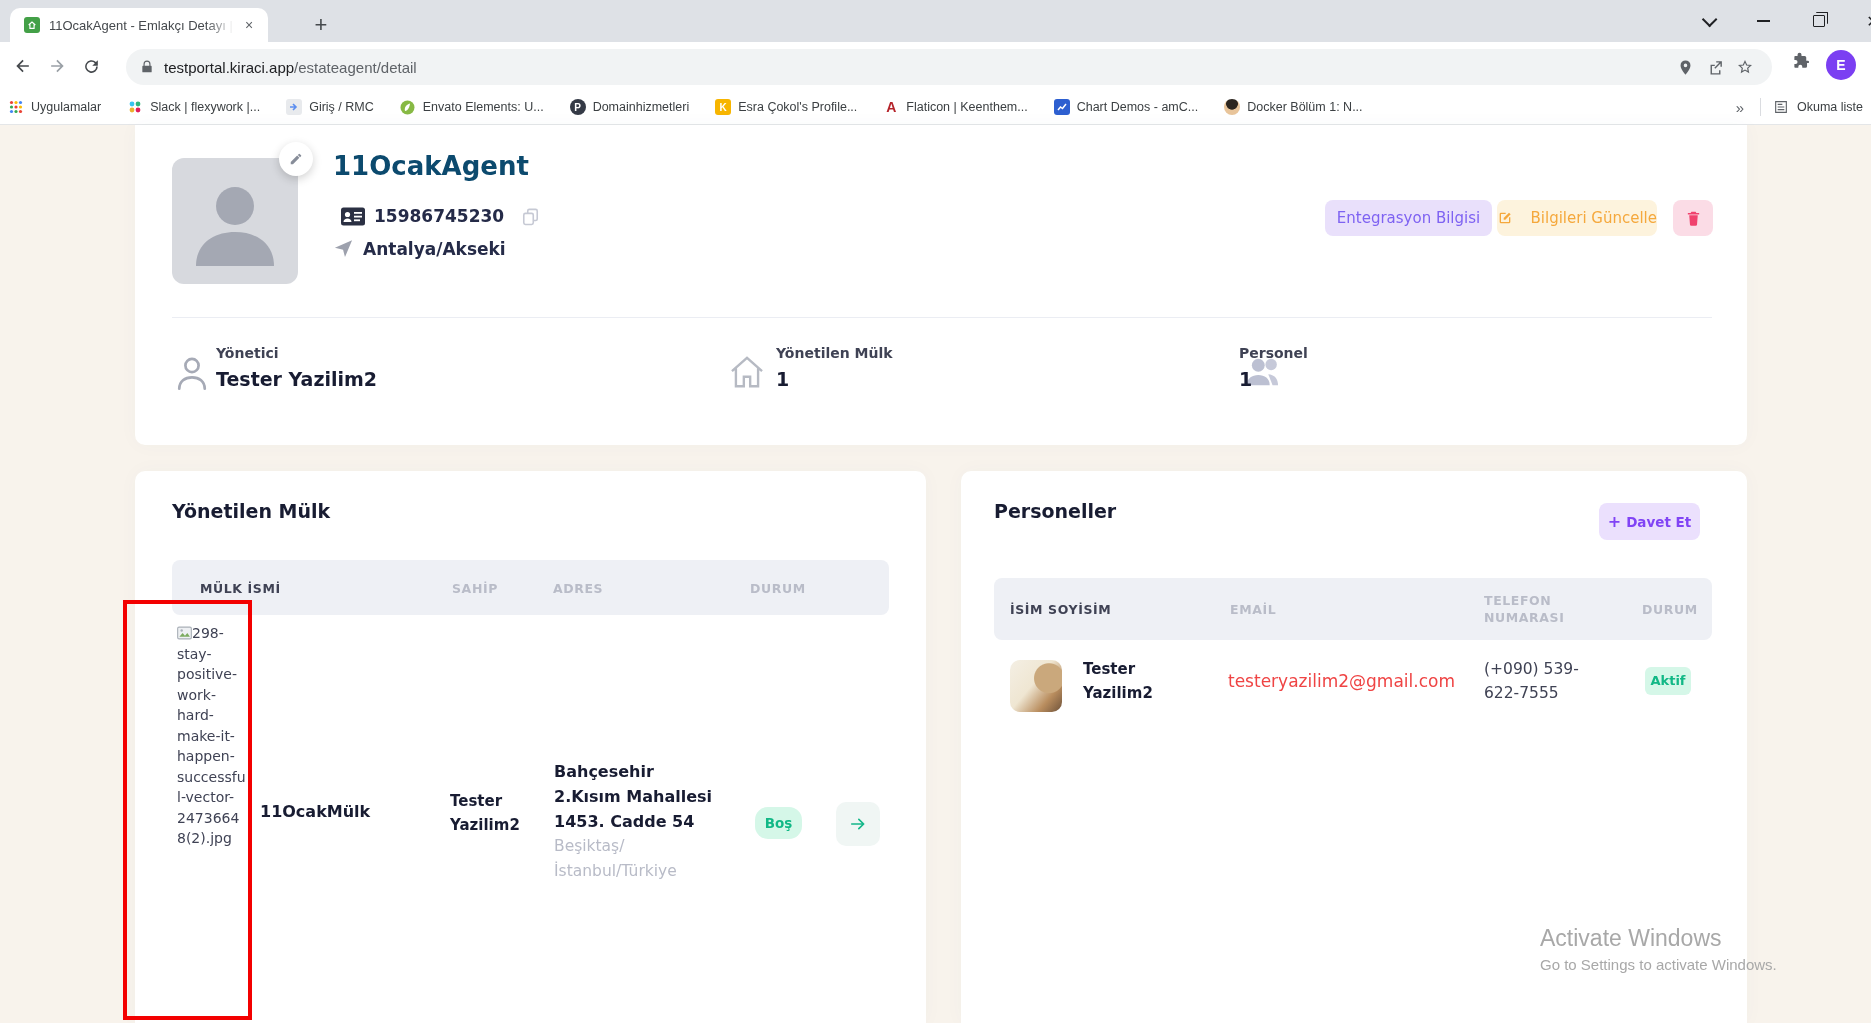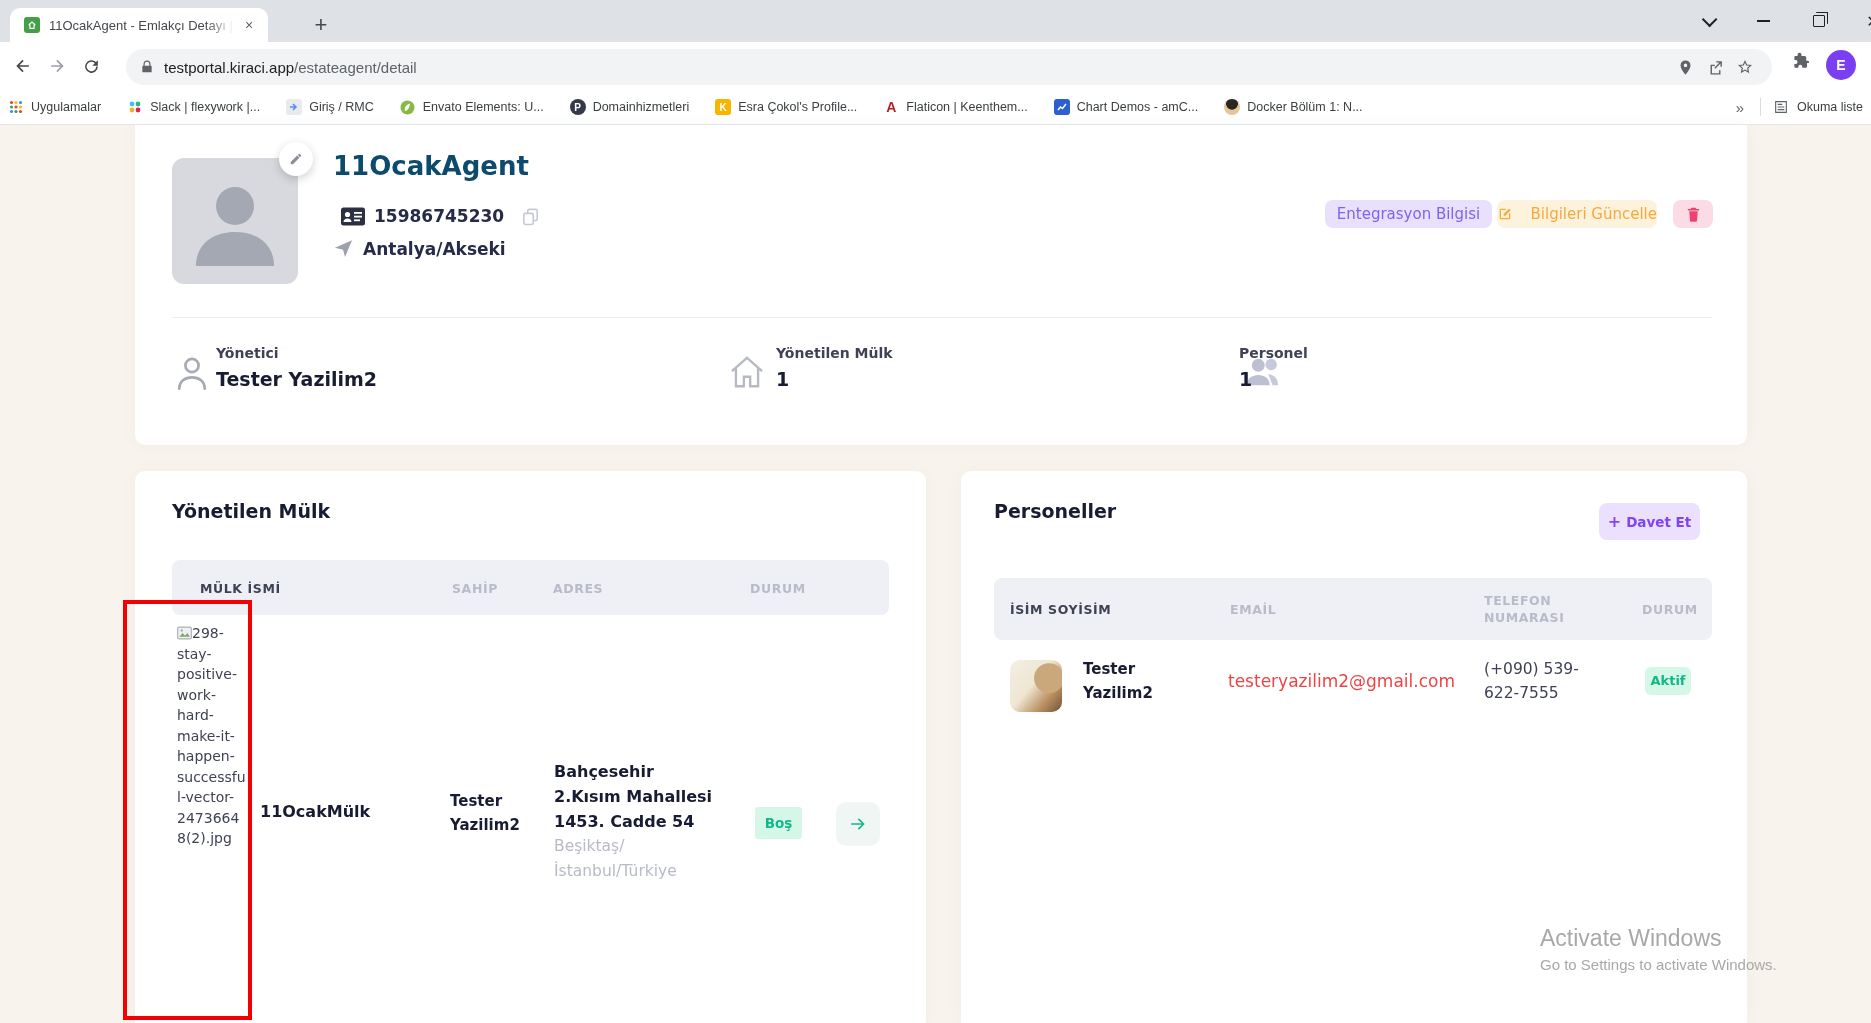--- a/index.html
+++ b/index.html
@@ -42,41 +42,41 @@
   .card { position:absolute; background:#fff; border-radius:10px; box-shadow:0 0 20px rgba(76,87,125,0.03); }
   .hdrcard { left:135px; top:0; width:1612px; height:320px; border-radius:0 0 10px 10px; }
   .leftcard { left:135px; top:346px; width:791px; height:552px; border-radius:10px 10px 0 0; }
   .rightcard { left:961px; top:346px; width:786px; height:552px; border-radius:10px 10px 0 0; }
 
   .avatar-lg { position:absolute; left:37px; top:33px; width:126px; height:126px; background:#d7d9de; border-radius:12px; overflow:hidden; }
   .editcirc { position:absolute; left:144px; top:17px; width:34px; height:34px; background:#fff; border-radius:50%; box-shadow:0 3px 10px rgba(0,0,0,0.18); display:flex; align-items:center; justify-content:center; }
   .agent-name { position:absolute; left:198px; top:26px; font-size:26px; font-weight:600; color:#0c4a6e; }
   .inforow { position:absolute; left:198px; display:flex; align-items:center; gap:9px; font-size:17px; font-weight:bold; color:#252b48; }
 
-  .btn { position:absolute; top:75px; height:28px; border-radius:8px; display:flex; align-items:center; justify-content:center; gap:8px; font-size:15px; font-weight:500; }
+  .btn { position:absolute; top:75px; height:36px; border-radius:8px; display:flex; align-items:center; justify-content:center; gap:8px; font-size:15px; font-weight:500; }
   .btn-purple { left:1190px; width:167px; background:#e9e0fb; color:#7e62f2; }
   .btn-orange { left:1362px; width:160px; background:#fdf3dd; color:#f5a83c;justify-content:space-between; }
   .btn-trash  { left:1538px; width:40px; background:#fbdce6; }
 
   .divider { position:absolute; left:37px; top:192px; width:1540px; height:1px; background:#ebedf3; }
   .stat { position:absolute; top:220px; }
   .stat .lbl { font-size:14px; font-weight:bold; color:#3f4254; }
   .stat .val { font-size:19px; font-weight:bold; color:#181c32; margin-top:7px; }
   .stat-ic { position:absolute; top:227px; }
 
   .card-title { position:absolute; font-size:19px; font-weight:bold; color:#181c32; }
   .thead { position:absolute; background:#eef0f5; border-radius:8px; }
   .th { position:absolute; font-size:12.5px; font-weight:bold; letter-spacing:0.6px; color:#b9bcc8; }
   .th.dark { color:#3f4254; }
 
   .altblock { position:absolute; left:42px; top:152px; width:70px; font-size:14px; line-height:20.5px; color:#3f4254; overflow-wrap:anywhere; }
   .redbox { position:absolute; left:123px; top:475px; width:129px; height:420px; border:4px solid #f30000; z-index:40; }
 
   .cellbold { font-weight:bold; color:#181c32; }
-  .badge { display:inline-block; background:#d5f7e8; color:#12b886; font-weight:bold; border-radius:3px; text-align:center; }
+  .badge { display:inline-block; background:#d5f7e8; color:#12b886; font-weight:bold; border-radius:13px; text-align:center; }
   .arrowbtn { position:absolute; left:701px; top:331px; width:44px; height:44px; background:#f0f6f4; border-radius:10px; display:flex; align-items:center; justify-content:center; }
 
   .invite { position:absolute; left:638px; top:32px; width:101px; height:37px; background:#ebe0fd; color:#8144f5; border-radius:8px; display:flex; align-items:center; justify-content:center; gap:5px; font-size:13.5px; font-weight:bold; }
   .avatar-sm { position:absolute; left:49px; top:189px; width:52px; height:52px; border-radius:10px; background:
       radial-gradient(circle at 75% 35%, #caa87c 0 28%, transparent 30%),
       linear-gradient(130deg, #f4efe4 0%, #efe6d2 45%, #b98d5e 75%, #6e523a 100%); }
 
   .watermark { position:absolute; left:1540px; top:800px; color:#a8a8a8; font-family:"Liberation Sans", sans-serif; }
   .watermark .l1 { font-size:23px; font-weight:300; }
   .watermark .l2 { font-size:15px; margin-top:4px; }

